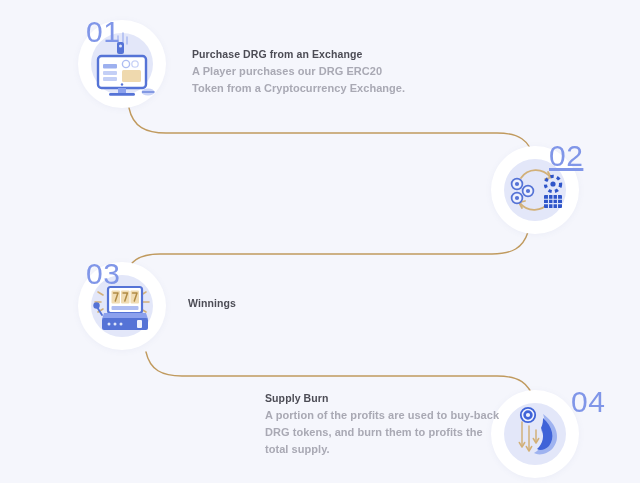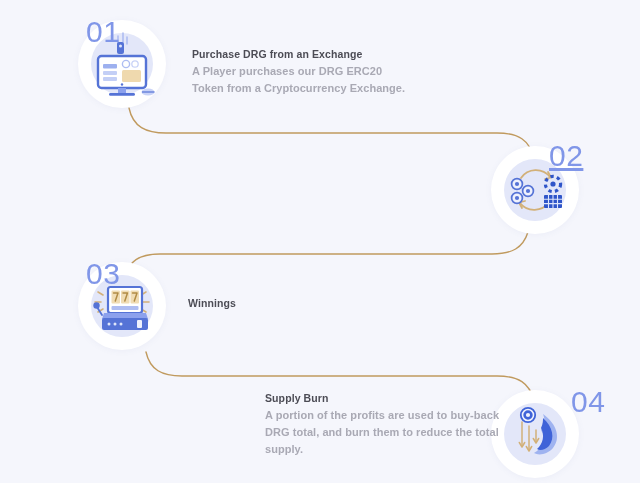--- a/index.html
+++ b/index.html
@@ -226,16 +226,16 @@
       <path d="M45 40 L45 52" stroke="#d2b078" stroke-width="1.5" stroke-linecap="round"></path>
       <path d="M42.3 48.5 L45 53 L47.7 48.5" fill="none" stroke="#d2b078" stroke-width="1.5" stroke-linecap="round" stroke-linejoin="round"></path>
 
       <circle cx="37" cy="25" r="7.2" fill="#eef1fd" stroke="#3f63d8" stroke-width="1.8"></circle>
       <circle cx="37" cy="25" r="3.4" fill="none" stroke="#3f63d8" stroke-width="2.6"></circle>
     </svg>
   </div>
   <div class="step-num" style="left:571px; top:387px;">04</div>
   <div class="text-block" style="left:237px; top:392px; width:235px;margin-left:28px;">
     <p class="step-title">Supply Burn</p>
-    <p class="step-desc">A portion of the profits are used to buy-back DRG total, and burn them to reduce the total supply.</p>
+    <p class="step-desc">A portion of the profits are used to buy-back DRG tokens, and burn them to profits the total supply.</p>
   </div>
 
 </div>
 
 </body></html>

